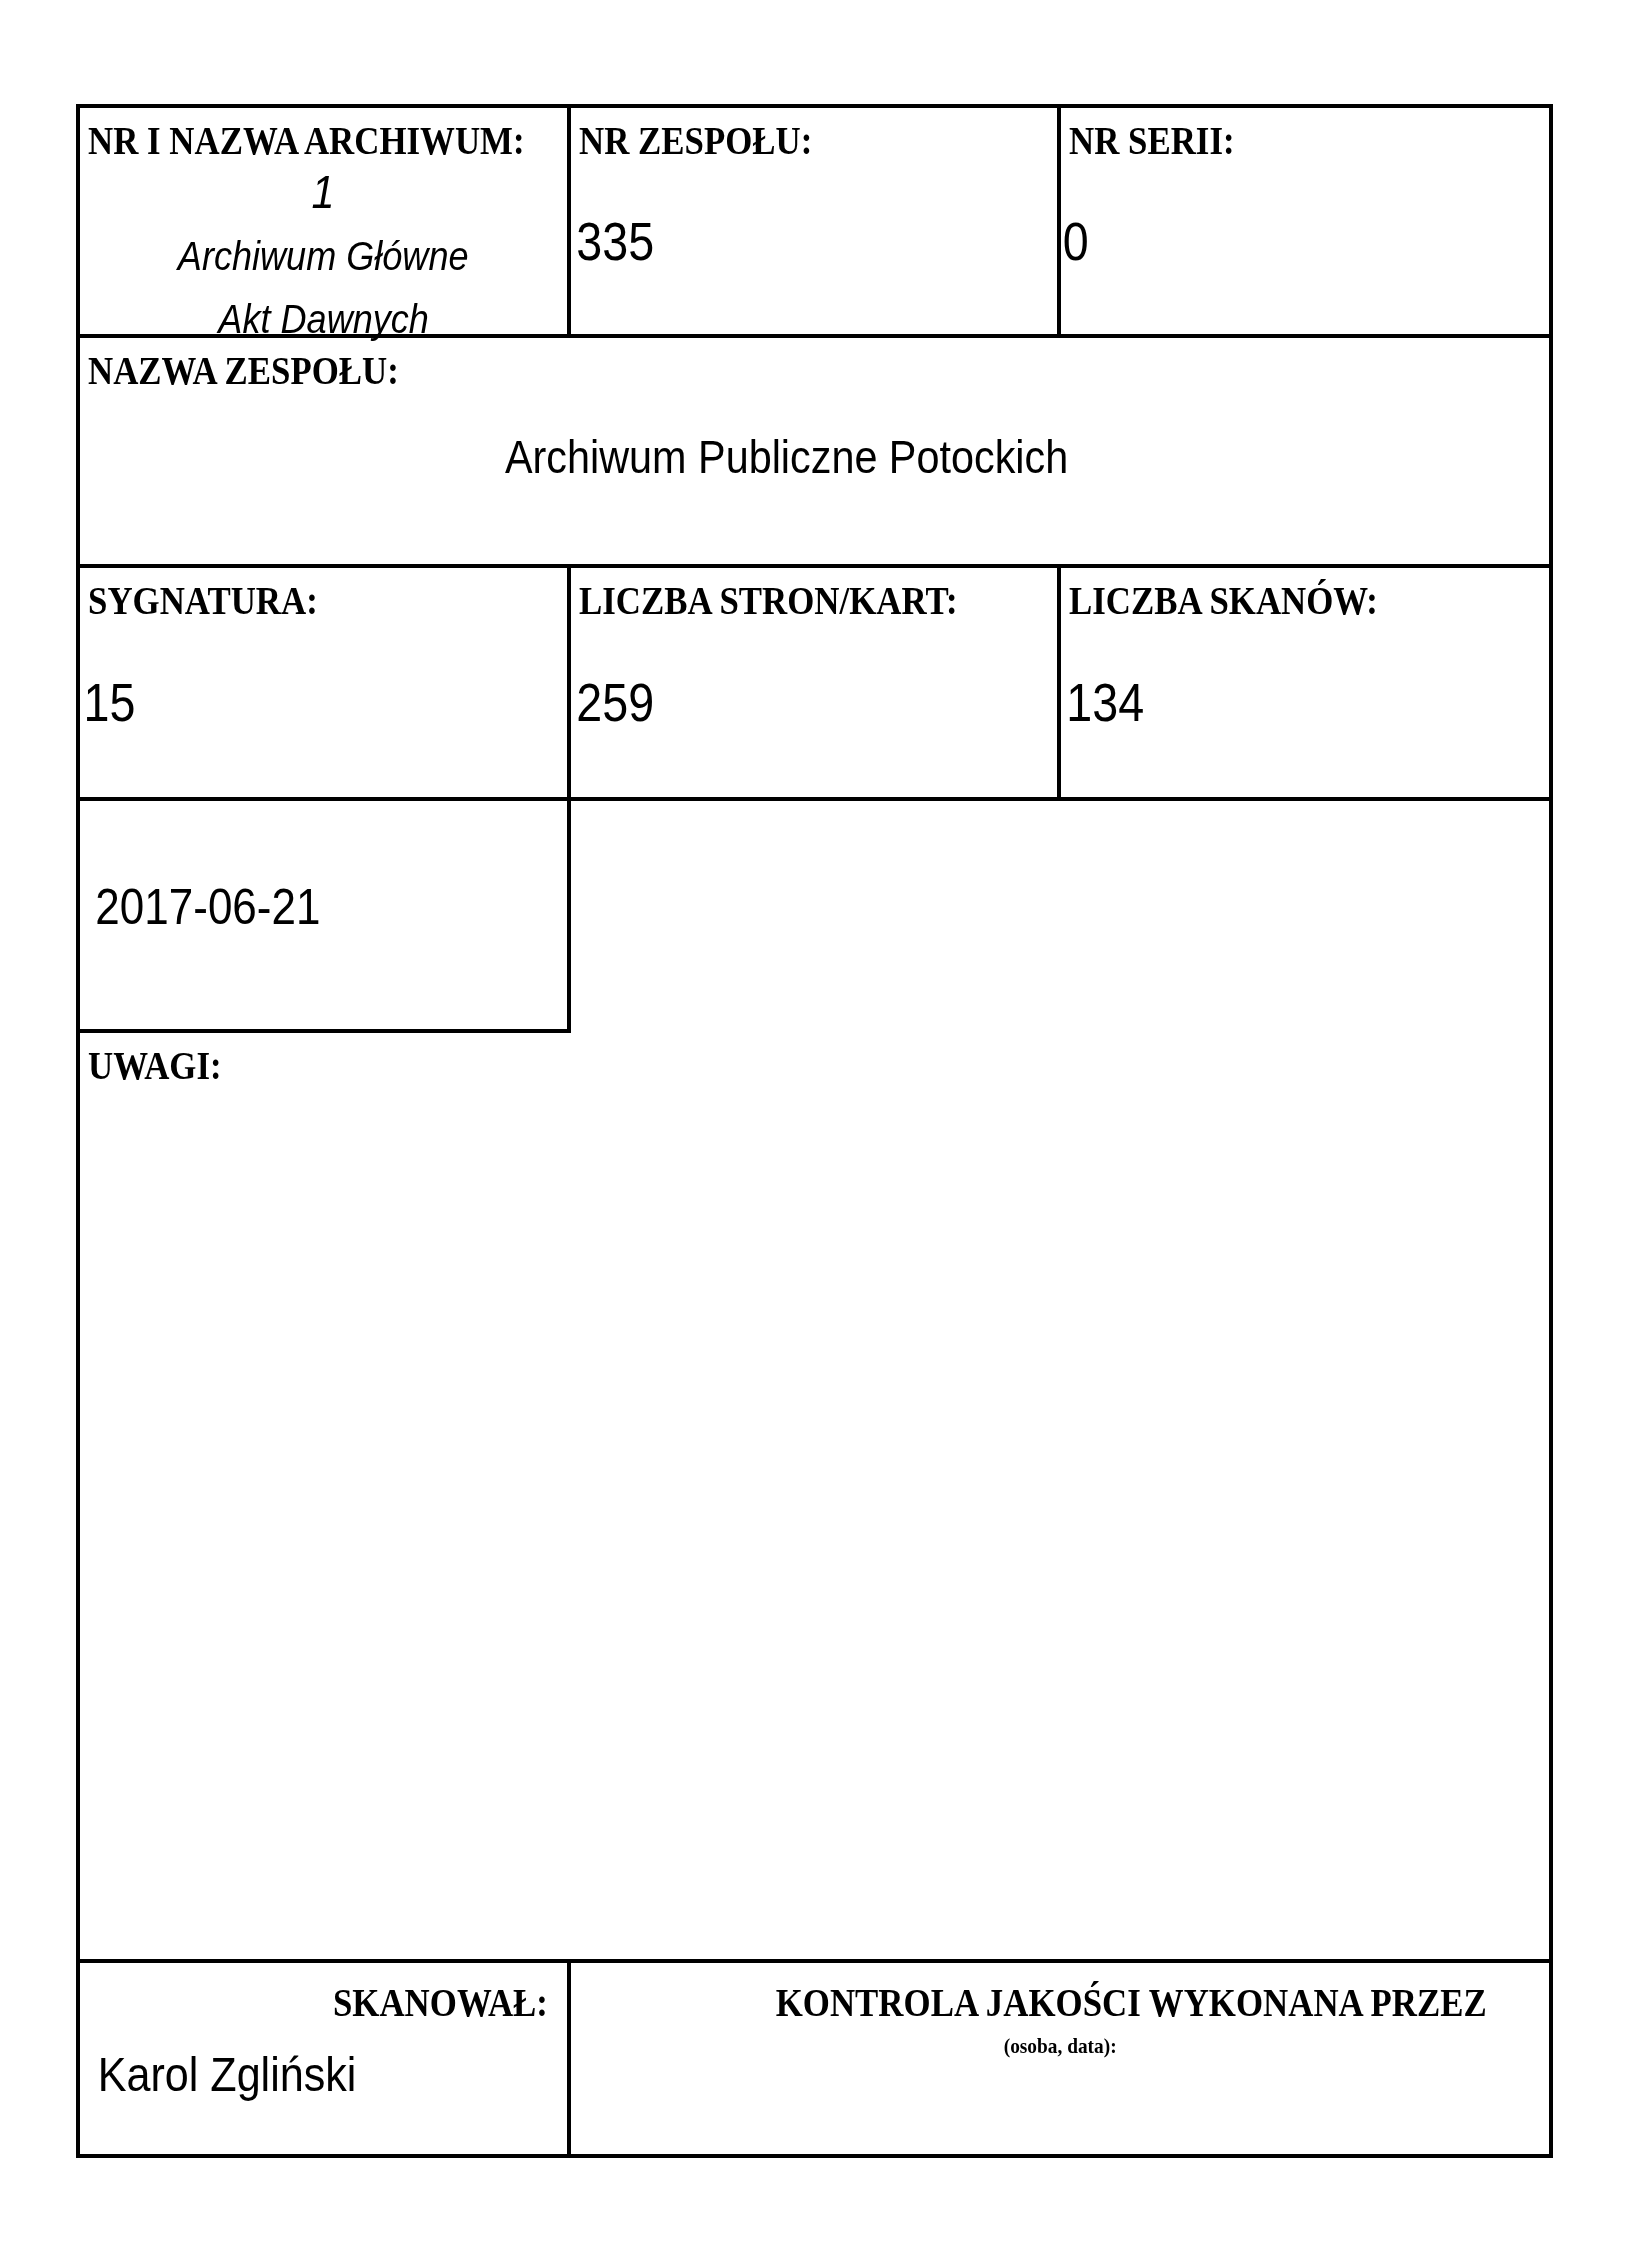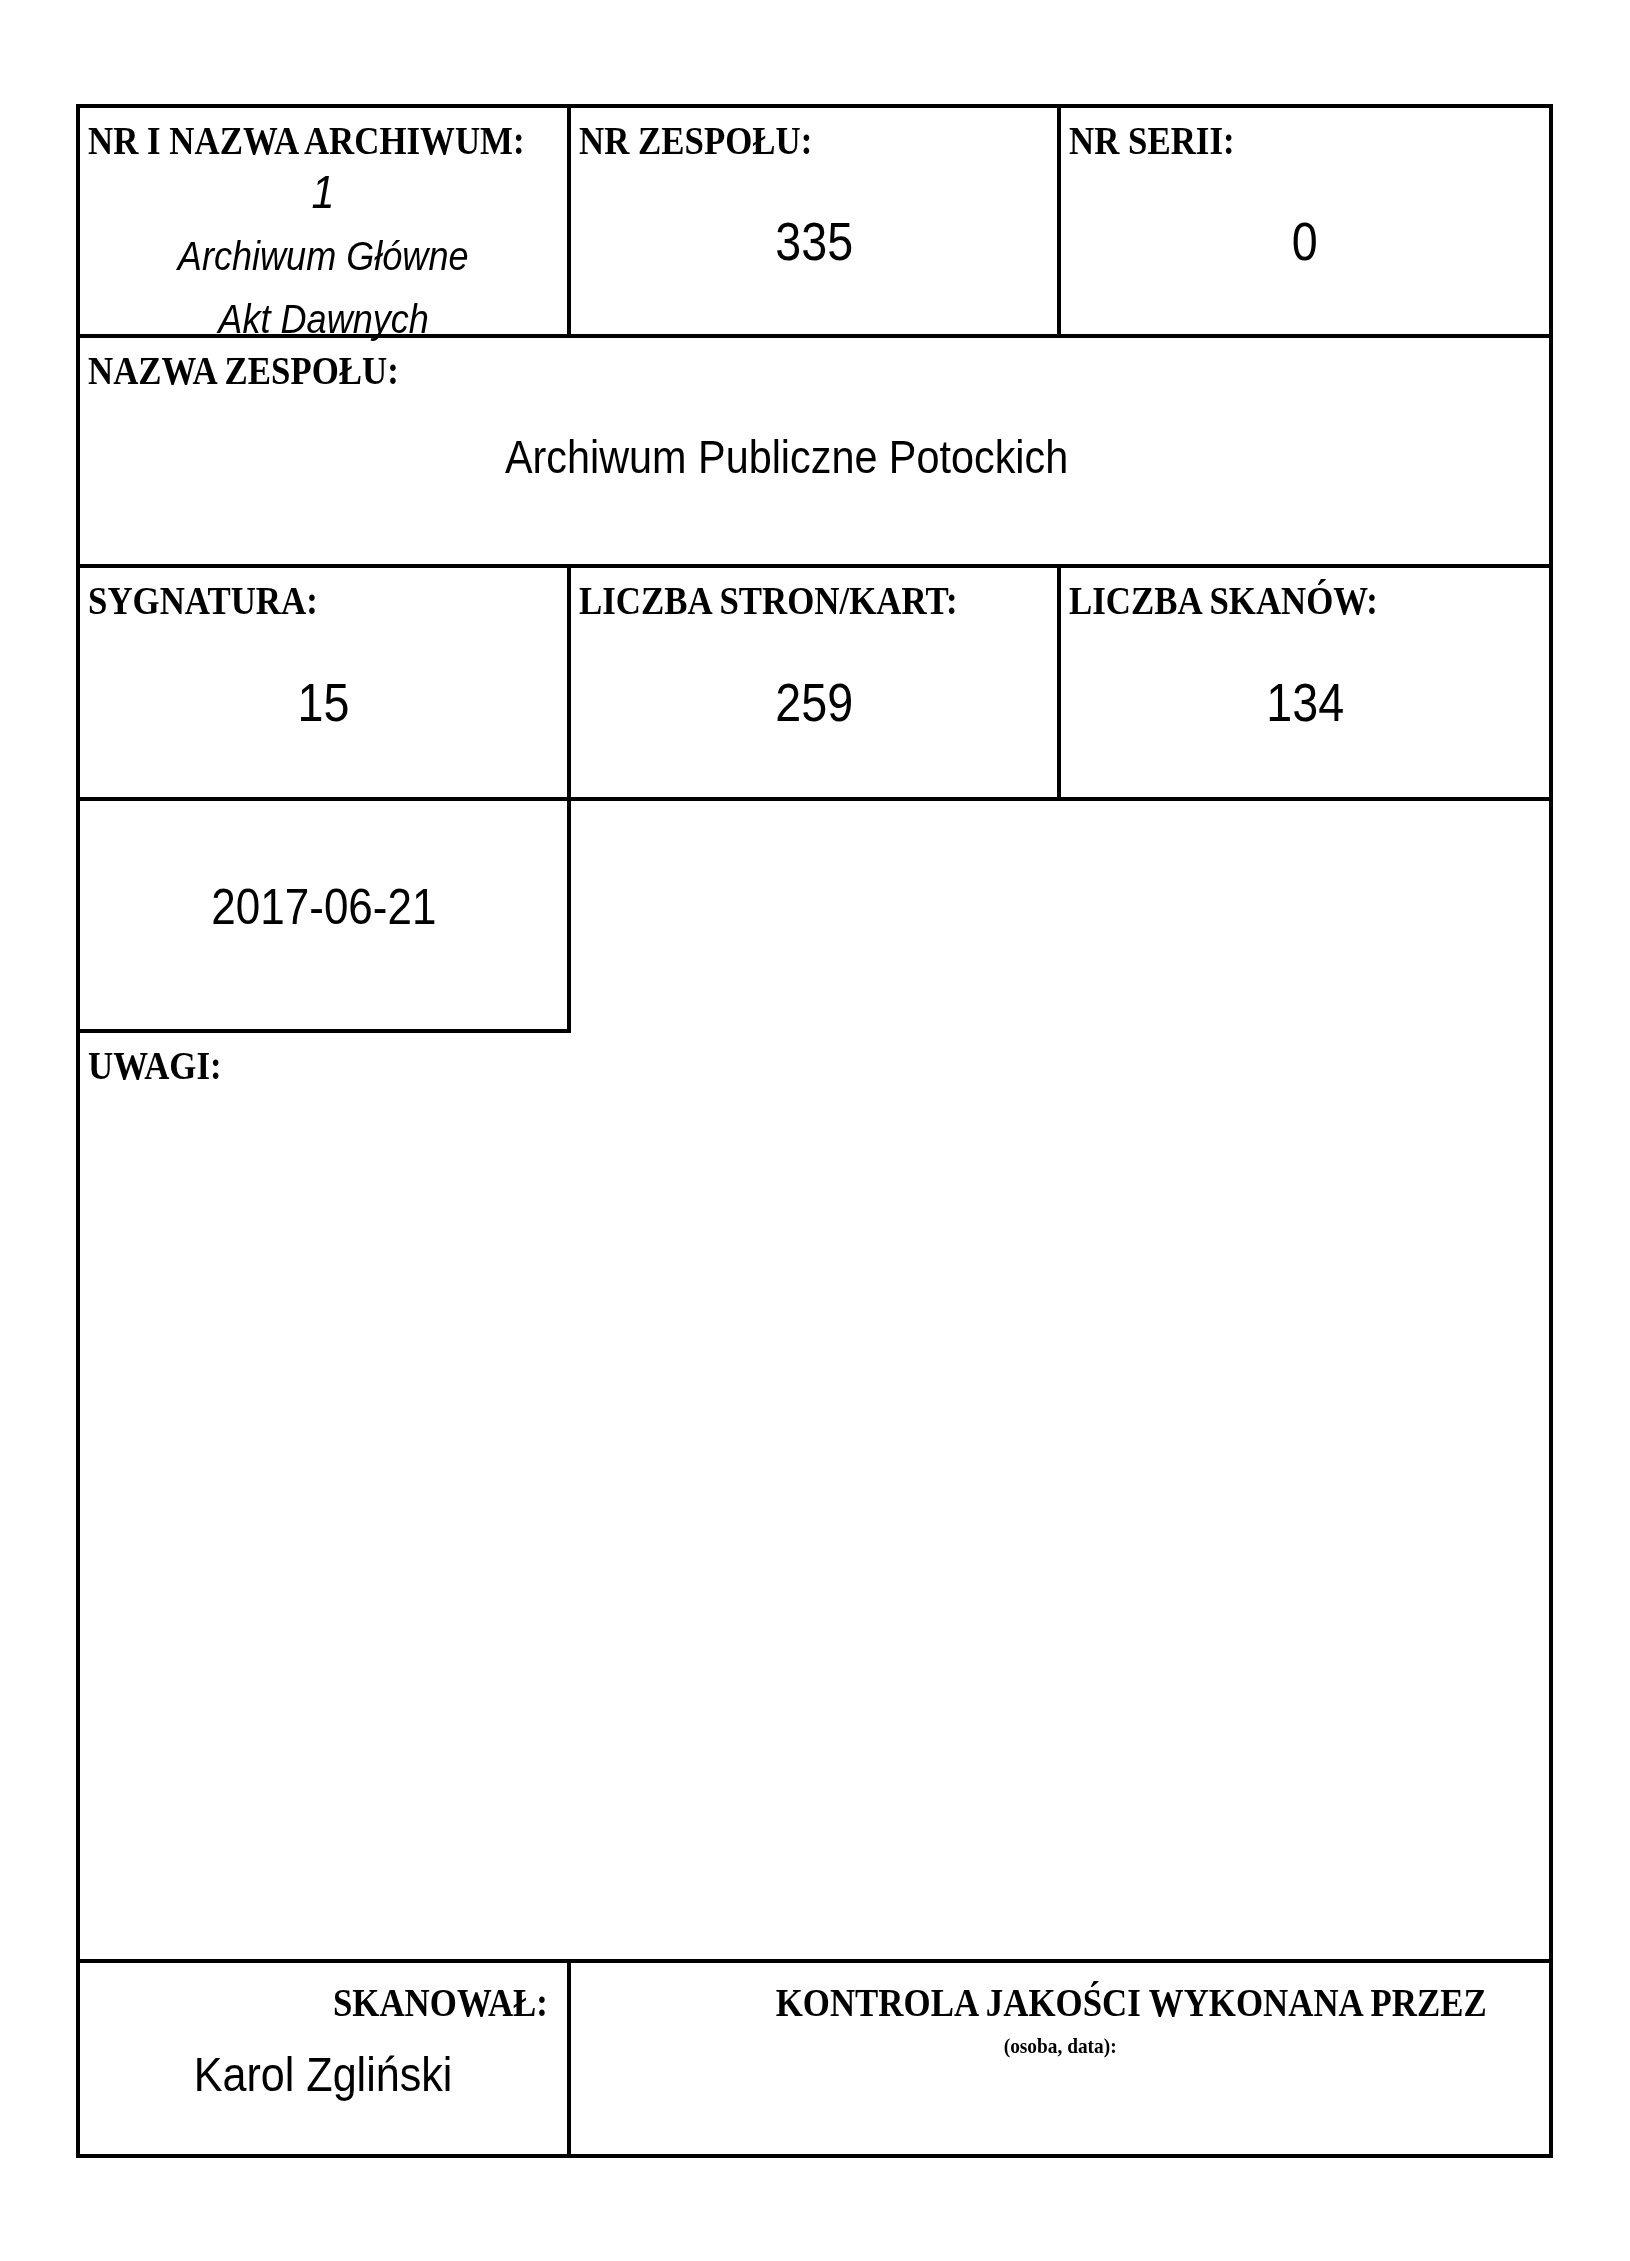--- a/index.html
+++ b/index.html
@@ -29,21 +29,21 @@
   }
   .lbl > span { display:inline-block; transform:scaleX(0.85); transform-origin:0 50%; white-space:nowrap; }
   .lbl-center { padding-left:0; text-align:right; padding-top:16px; }
   .lbl-center > span { transform-origin:50% 50%; }
   .sublbl {
     font-family:"Liberation Serif", serif; font-weight:bold; font-size:22px;
     text-align:center; margin-top:6.6px; white-space:nowrap;
   }
   .sublbl > span { display:inline-block; transform:scaleX(0.88); transform-origin:50% 50%; }
 
-  .value-area { flex:1; display:flex; align-items:center; justify-content:center; padding-bottom:16px; min-height:0; }
+  .value-area { flex:1; display:flex; align-items:center; justify-content:flex-start; padding-bottom:16px; min-height:0; }
   .value-area.left { justify-content:center; padding-left:20px; padding-bottom:46px; }
 
   .val { font-family:"Liberation Sans", sans-serif; color:#000; white-space:nowrap; display:inline-block; transform:scaleX(0.88); transform-origin:50% 50%; }
   .value-area.left .val { transform-origin:0 50%; }
   .num { font-size:53px; }
   .date { font-size:50px; }
   .fonds-name { font-size:47px; }
   .italic { font-style:italic; }
   .workshop-val { font-size:49px; }
   .scanner-name { font-size:49px; }

